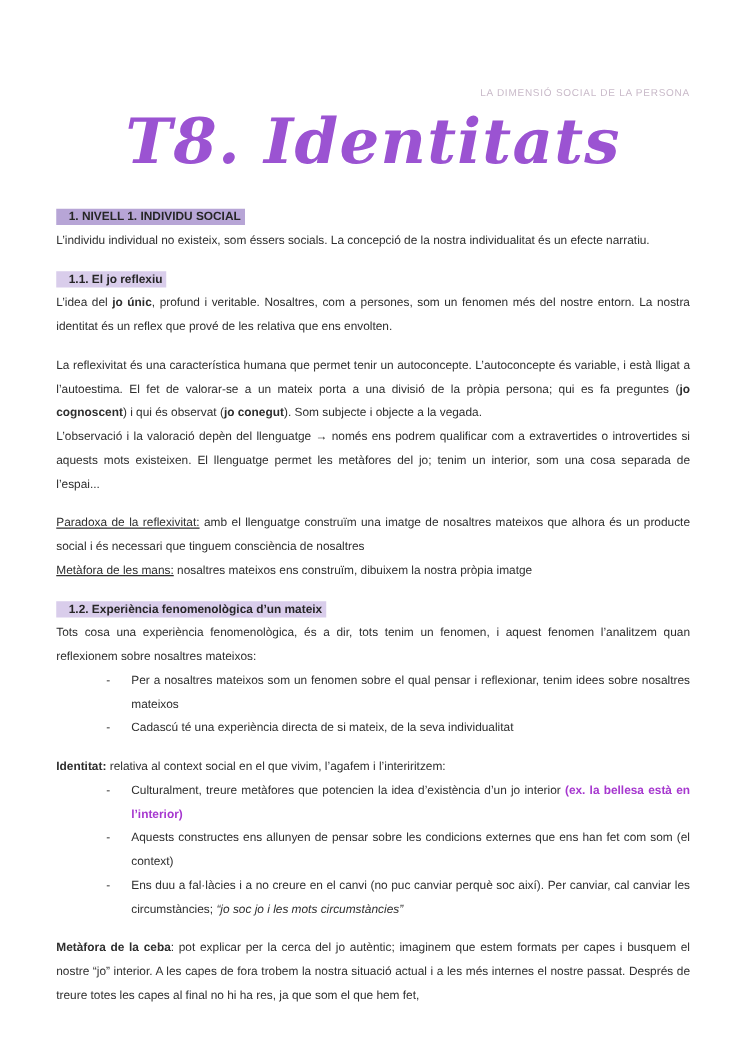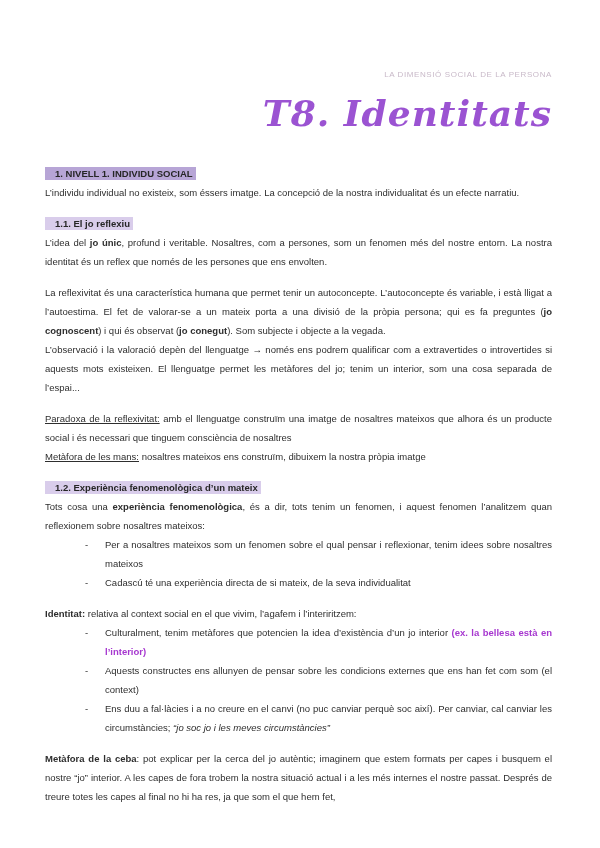--- a/index.html
+++ b/index.html
@@ -26,25 +26,25 @@
   .doc-header{
     text-align:right;
     font-size:8px;
     letter-spacing:0.6px;
     color:var(--header-mauve);
     line-height:10px;
     margin-bottom:8px;
   }
   .doc-title{
     margin:0 0 26px 0;
-    text-align:right;
+    text-align:center;
     font-family:"DejaVu Serif",serif;
     font-style:italic;
     font-weight:700;
-    font-size:36px;
+    font-size:50px;
     line-height:50px;
     letter-spacing:1px;
     color:var(--title-purple);
   }
   .doc-body p.para{
     margin:0 0 12px 0;
     text-align:justify;
   }
   .doc-body p.para.tight{margin-bottom:0;}
   .heading{margin:0;line-height:19px;}
@@ -74,47 +74,47 @@
   }
 </style>
 </head>
 <body>
 
 <div class="page">
   <div class="doc-header">LA DIMENSIÓ SOCIAL DE LA PERSONA</div>
   <h1 class="doc-title">T8. Identitats</h1>
   <div class="doc-body">
       <div class="heading h1"><span class="hl">1. NIVELL 1. INDIVIDU SOCIAL</span></div>
-      <p class="para"><span>L’individu individual no existeix, som éssers imatge. La concepció de la nostra individualitat és un efecte narratiu.</span></p>
+      <p class="para"><span>L’individu individual no existeix, som éssers socials. La concepció de la nostra individualitat és un efecte narratiu.</span></p>
       <div class="heading h2"><span class="hl">1.1. El jo reflexiu</span></div>
-      <p class="para"><span>L’idea del </span><span style="font-weight: 700;">jo únic</span><span>, profund i veritable. Nosaltres, com a persones, som un fenomen més del nostre entorn. La nostra identitat és un reflex que només de les persones que ens envolten.</span></p>
+      <p class="para"><span>L’idea del </span><span style="font-weight: 700;">jo únic</span><span>, profund i veritable. Nosaltres, com a persones, som un fenomen més del nostre entorn. La nostra identitat és un reflex que prové de les relativa que ens envolten.</span></p>
       <p class="para"><span>La reflexivitat és una característica humana que permet tenir un autoconcepte. L’autoconcepte és variable, i està lligat a l’autoestima. El fet de valorar-se a un mateix porta a una divisió de la pròpia persona; qui es fa preguntes (</span><span style="font-weight: 700;">jo cognoscent</span><span>) i qui és observat (</span><span style="font-weight: 700;">jo conegut</span><span>). Som subjecte i objecte a la vegada.</span><br><span>L’observació i la valoració depèn del llenguatge → només ens podrem qualificar com a extravertides o introvertides si aquests mots existeixen. El llenguatge permet les metàfores del jo; tenim un interior, som una cosa separada de l’espai...</span></p>
       <p class="para"><span style="text-decoration: underline;">Paradoxa de la reflexivitat:</span><span> amb el llenguatge construïm una imatge de nosaltres mateixos que alhora és un producte social i és necessari que tinguem consciència de nosaltres</span><br><span style="text-decoration: underline;">Metàfora de les mans:</span><span> nosaltres mateixos ens construïm, dibuixem la nostra pròpia imatge</span></p>
       <div class="heading h2"><span class="hl">1.2. Experiència fenomenològica d’un mateix</span></div>
-      <p class="para tight"><span>Tots cosa una </span><span style="font-weight: 700;">experiència fenomenològica</span><span>, és a dir, tots tenim un fenomen, i aquest fenomen l’analitzem quan reflexionem sobre nosaltres mateixos:</span></p>
+      <p class="para tight"><span>Tots cosa una </span><span style="font-weight: 400;">experiència fenomenològica</span><span>, és a dir, tots tenim un fenomen, i aquest fenomen l’analitzem quan reflexionem sobre nosaltres mateixos:</span></p>
       <ul class="bullets">
         <li>
           <span class="dash">-</span>
           <span class="li-body"><span>Per a nosaltres mateixos som un fenomen sobre el qual pensar i reflexionar, tenim idees sobre nosaltres mateixos</span></span>
         </li>
         <li>
           <span class="dash">-</span>
           <span class="li-body"><span>Cadascú té una experiència directa de si mateix, de la seva individualitat</span></span>
         </li>
       </ul>
       <p class="para tight"><span style="font-weight: 700;">Identitat:</span><span> relativa al context social en el que vivim, l’agafem i l’interiritzem:</span></p>
       <ul class="bullets">
         <li>
           <span class="dash">-</span>
-          <span class="li-body"><span>Culturalment, tenim metàfores que potencien la idea d’existència d’un jo interior </span><span style="font-weight: 700; color: rgb(166, 55, 207);">(ex. la bellesa està en l’interior)</span></span>
+          <span class="li-body"><span>Culturalment, treure metàfores que potencien la idea d’existència d’un jo interior </span><span style="font-weight: 700; color: rgb(166, 55, 207);">(ex. la bellesa està en l’interior)</span></span>
         </li>
         <li>
           <span class="dash">-</span>
           <span class="li-body"><span>Aquests constructes ens allunyen de pensar sobre les condicions externes que ens han fet com som (el context)</span></span>
         </li>
         <li>
           <span class="dash">-</span>
-          <span class="li-body"><span>Ens duu a fal·làcies i a no creure en el canvi (no puc canviar perquè soc així). Per canviar, cal canviar les circumstàncies; </span><span style="font-style: italic;">“jo soc jo i les meves circumstàncies”</span></span>
+          <span class="li-body"><span>Ens duu a fal·làcies i a no creure en el canvi (no puc canviar perquè soc així). Per canviar, cal canviar les circumstàncies; </span><span style="font-style: italic;">“jo soc jo i les mots circumstàncies”</span></span>
         </li>
       </ul>
       <p class="para"><span style="font-weight: 700;">Metàfora de la ceba</span><span>: pot explicar per la cerca del jo autèntic; imaginem que estem formats per capes i busquem el nostre “jo” interior. A les capes de fora trobem la nostra situació actual i a les més internes el nostre passat. Després de treure totes les capes al final no hi ha res, ja que som el que hem fet,</span></p>
     </div>
 </div>
 
 </body></html>

